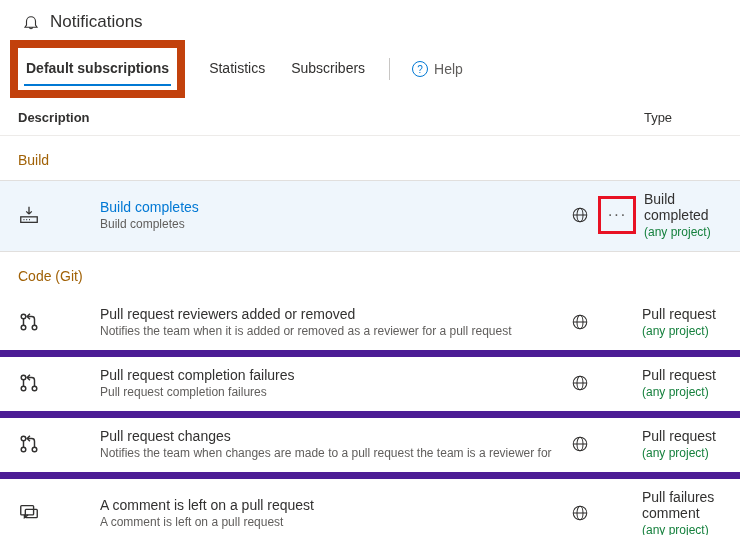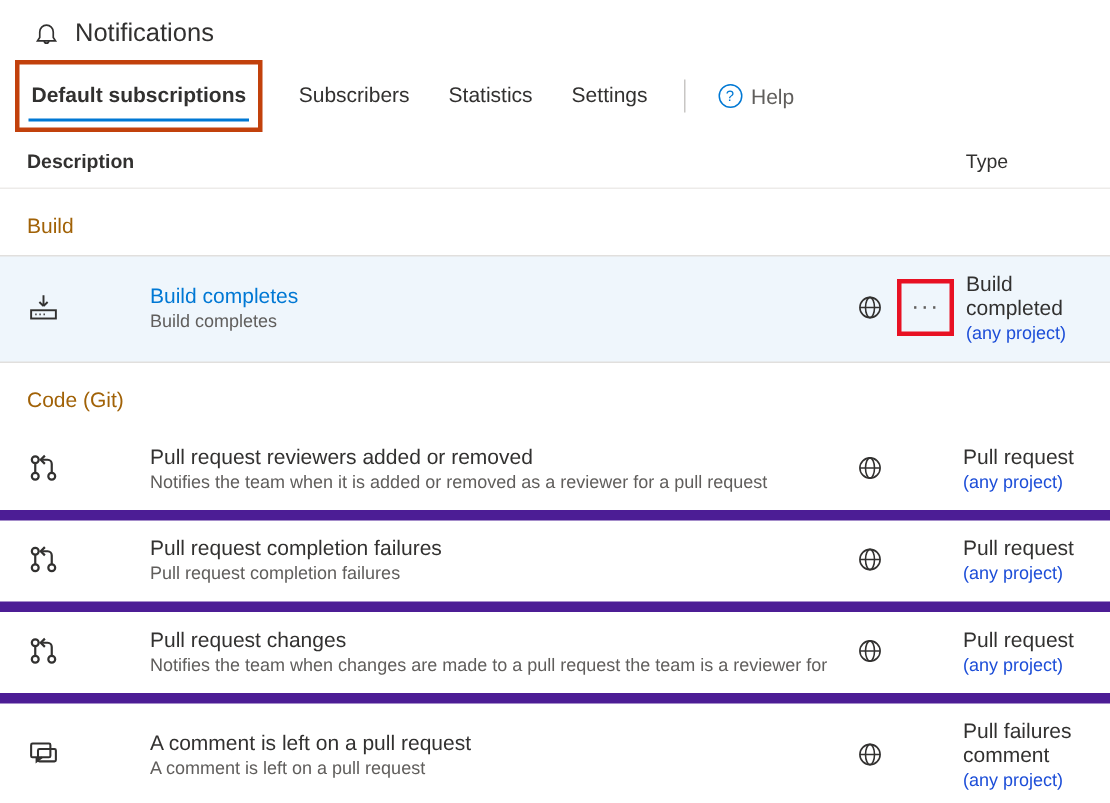--- a/index.html
+++ b/index.html
@@ -41,21 +41,21 @@
     font-weight: 600;
   }
   .tab.active::after {
     content: "";
     position: absolute;
     left: 0; right: 0; bottom: 0;
     height: 2px;
     background: #0078d4;
   }
   .highlight-box {
-    border: 3px solid #c2410c;
+    border: 8px solid #c2410c;
     padding: 4px 6px;
     margin-left: -8px;
   }
   .divider-vert {
     width: 1px;
     height: 22px;
     background: #c8c6c4;
   }
   .help-link {
     display: flex;
@@ -154,21 +154,21 @@
     flex: 1;
     padding-left: 8px;
   }
   .row-type-title {
     font-size: 14px;
     color: #323130;
     margin-bottom: 2px;
   }
   .row-type-sub {
     font-size: 12px;
-    color: #1d4ed8;
+    color: #15803d;
   }
   svg { display: block; }
 </style>
 </head>
 <body>
 
 <div class="page">
 
   <div class="header">
     <span>
@@ -177,23 +177,22 @@
         <path d="M10 19a2 2 0 004 0"></path>
       </svg>
     </span>
     <span class="title">Notifications</span>
   </div>
 
   <div class="tabs-row">
     <div class="highlight-box">
       <div class="tab active">Default subscriptions</div>
     </div>
+    <div class="tab">Statistics</div>
     <div class="tab">Subscribers</div>
-    <div class="tab">Statistics</div>
-    <div class="tab">Settings</div>
     <div class="divider-vert"></div>
     <div class="help-link">
       <span class="help-icon">?</span>
       <span>Help</span>
     </div>
   </div>
 
   <div class="cols-header">
     <div class="col-desc">Description</div>
     <div class="col-type">Type</div>

